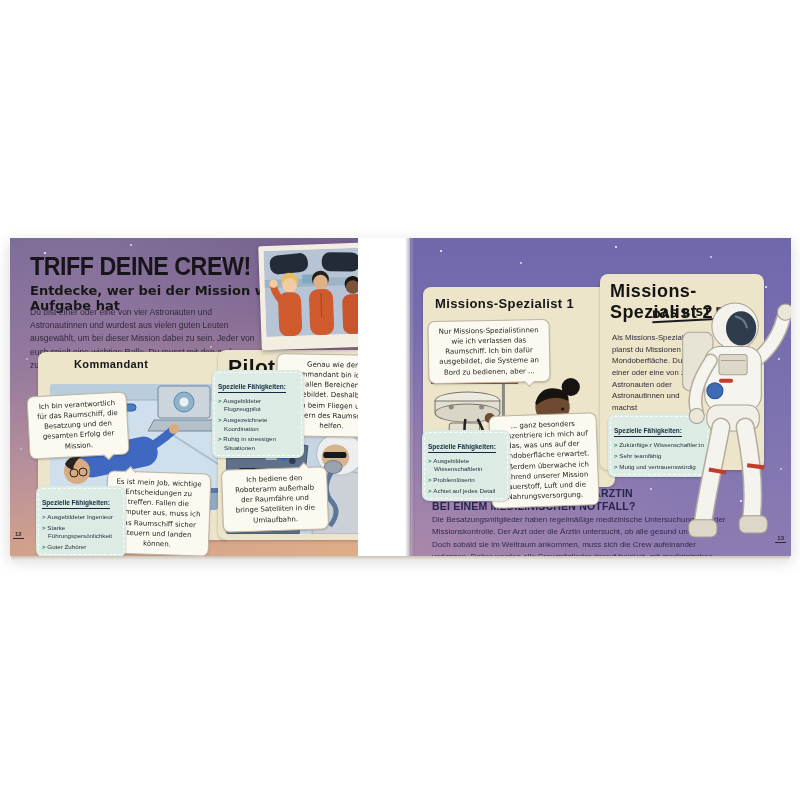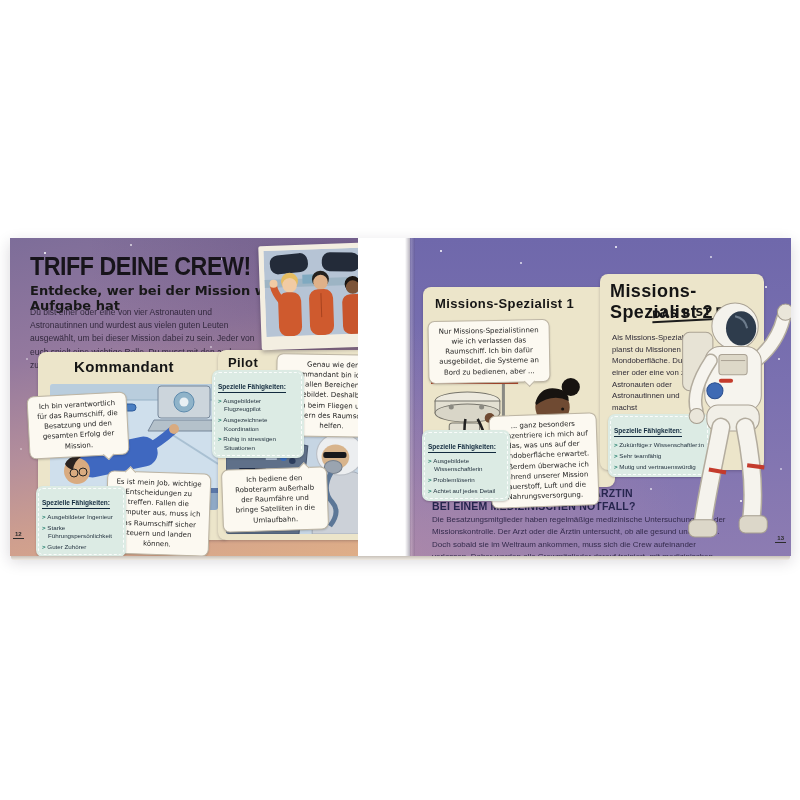--- a/index.html
+++ b/index.html
@@ -102,21 +102,21 @@
         <circle cx="56" cy="33" r="7.3" fill="#dfb189"></circle>
         <rect x="44" y="40" width="24" height="46" rx="9" fill="#cf5a2e"></rect>
         <line x1="56" y1="44" x2="56" y2="68" stroke="#a8431f" stroke-width="1"></line>
         <circle cx="88" cy="36" r="8" fill="#191411"></circle>
         <circle cx="88" cy="39" r="6.8" fill="#7c5438"></circle>
         <rect x="77" y="46" width="22" height="40" rx="8" fill="#c8552c"></rect>
       </svg>
     </div>
 
     <section class="panel" style="left:28px;top:114px;width:192px;height:188px;">
-      <h2 class="panel-title" style="left:36px;top:6px;font-size:15px;">Kommandant</h2>
+      <h2 class="panel-title" style="left:36px;top:6px;font-size:11px;">Kommandant</h2>
       <div class="illu" style="left:12px;top:32px;width:168px;height:126px;">
         <svg width="168" height="126" viewBox="0 0 168 126">
           <rect width="168" height="126" fill="#cfdfec"></rect>
           <rect width="168" height="16" fill="#b9cddd"></rect>
           <line x1="0" y1="16" x2="168" y2="16" stroke="#97b2c6"></line>
           <line x1="118" y1="48" x2="168" y2="80" stroke="#a9c0d2" stroke-width="2"></line>
           <rect x="108" y="2" width="52" height="32" rx="3" fill="#ccd5dc" stroke="#76879a"></rect>
           <circle cx="134" cy="18" r="10" fill="#8fb3c9" stroke="#5d8bad"></circle>
           <circle cx="134" cy="18" r="4.5" fill="#e9f0f4"></circle>
           <path d="M104,36 L164,36 L170,47 L98,47 Z" fill="#b4c1ca" stroke="#76879a"></path>
@@ -140,21 +140,21 @@
     <div class="skills" style="left:26px;top:248px;width:78px;">
       <div class="skills-title">Spezielle Fähigkeiten:</div>
       <div>
           <div class="skill-item">Ausgebildeter Ingenieur</div>
           <div class="skill-item">Starke Führungspersönlichkeit</div>
           <div class="skill-item">Guter Zuhörer</div>
         </div>
     </div>
 
     <section class="panel" style="left:208px;top:112px;width:184px;height:190px;">
-      <h2 class="panel-title" style="left:10px;top:5px;font-size:13px;">Pilot</h2>
+      <h2 class="panel-title" style="left:10px;top:5px;font-size:21px;">Pilot</h2>
       <div class="illu" style="left:8px;top:66px;width:168px;height:118px;">
         <svg width="168" height="118" viewBox="0 0 152 118" preserveAspectRatio="none">
           <rect width="152" height="118" fill="#c6d5e3"></rect>
           <path d="M96,0 L152,0 L152,26 L104,12 Z" fill="#8fb0c8"></path>
           <path d="M0,12 L74,30 L66,118 L0,118 Z" fill="#5f7089" stroke="#48566d"></path>
           <rect x="8" y="32" width="10" height="6" fill="#d9e2ec"></rect>
           <rect x="22" y="35" width="10" height="6" fill="#d9e2ec"></rect>
           <rect x="36" y="38" width="10" height="6" fill="#aebdd2"></rect>
           <circle cx="52" cy="42" r="3" fill="#3a6ec0"></circle>
           <circle cx="60" cy="45" r="3" fill="#2b3c5c"></circle>

